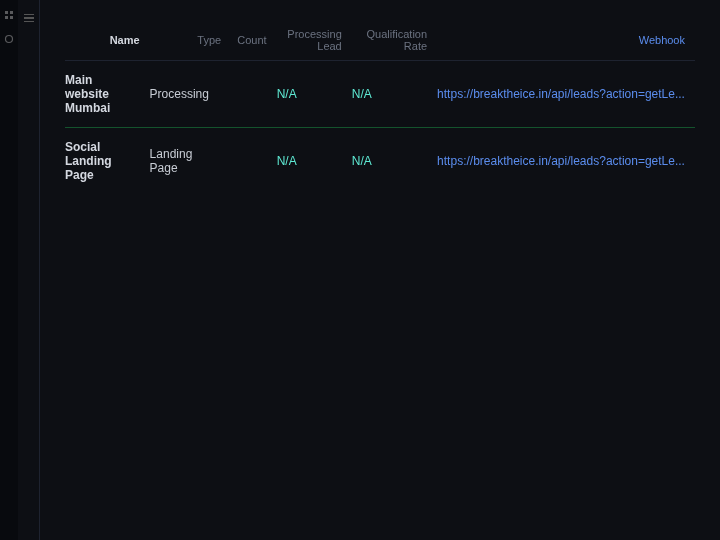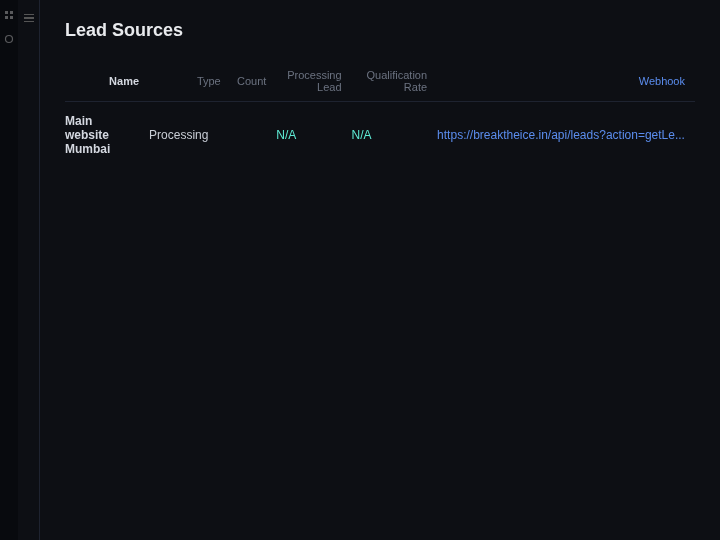--- a/index.html
+++ b/index.html
@@ -181,21 +181,20 @@
 
 <div class="sidebar">
   <div class="sidebar-toggle">
     <span></span>
     <span></span>
     <span></span>
   </div>
 </div>
 
 <div class="main-content">
-  <h1 class="page-title">Lead Sources</h1>
 
   <div class="table-container">
     <table>
       <thead>
         <tr>
           <th class="col-name">Name</th>
           <th class="col-type">Type</th>
           <th class="col-count">Count</th>
           <th class="col-processing">Processing Lead</th>
           <th class="col-qualification">Qualification Rate</th>
@@ -204,16 +203,24 @@
       </thead>
       <tbody id="table-body">
       <tr>
       <td class="col-name">Main website Mumbai</td>
       <td class="col-type">Processing</td>
       <td class="col-count"></td>
       <td class="col-processing na-value">N/A</td>
       <td class="col-qualification na-value">N/A</td>
       <td class="col-webhook">https://breaktheice.in/api/leads?action=getLe...</td>
     </tr>
+          <tr>
+      <td class="col-name">Social Landing Page</td>
+      <td class="col-type">Landing Page</td>
+      <td class="col-count"></td>
+      <td class="col-processing na-value">N/A</td>
+      <td class="col-qualification na-value">N/A</td>
+      <td class="col-webhook">https://breaktheice.in/api/leads?action=getLe...</td>
+    </tr>
         </tbody>
     </table>
   </div>
 </div>
 
 </body></html>

